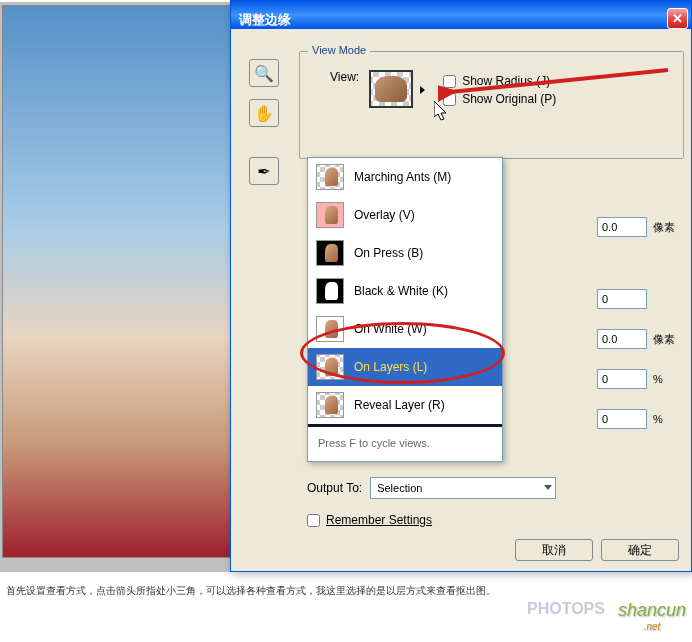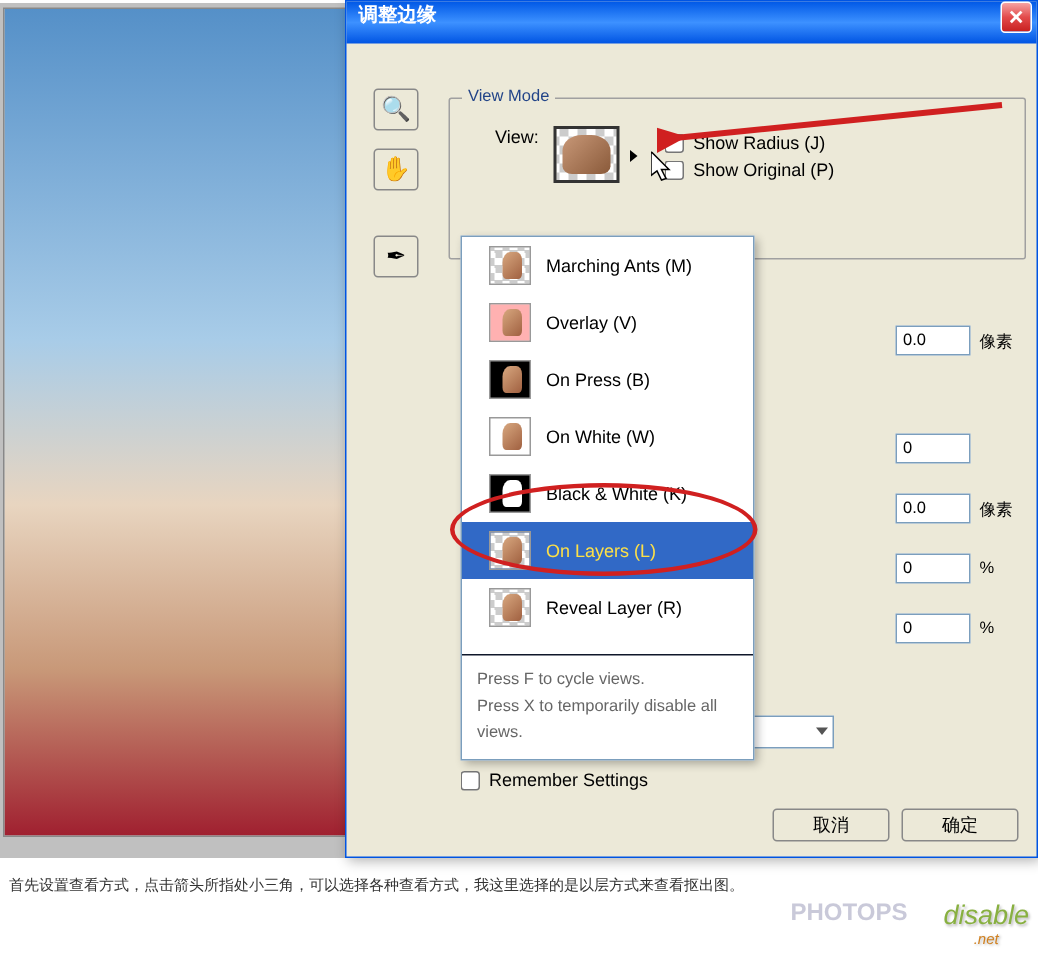--- a/index.html
+++ b/index.html
@@ -1,59 +1,59 @@
 <!DOCTYPE html>
 <html><head>
   <meta charset="utf-8">
   <style>
     * { margin: 0; padding: 0; box-sizing: border-box; }
     body { font-family: "Microsoft YaHei", Tahoma, sans-serif; font-size: 12px; background: #fff; width: 692px; height: 642px; overflow: hidden; position: relative; }
     .canvas-area { position: absolute; left: 0; top: 2px; width: 245px; height: 570px; background: #c0c0c0; }
     .image-frame { position: absolute; left: 2px; top: 3px; width: 240px; height: 553px; border: 1px solid #888; background: linear-gradient(180deg, #4a7fb5 0%, #7aa5d0 30%, #b8d4e8 50%, #d0e0ee 100%); overflow: hidden; }
     .image-placeholder { width: 100%; height: 100%; display: flex; align-items: center; justify-content: center; background: linear-gradient(180deg, #5590c8 0%, #a8cce8 40%, #e8d5c0 60%, #c89878 80%, #a02030 100%); }
     .dialog { position: absolute; left: 230px; top: 0; width: 462px; height: 572px; background: #ece9d8; border: 1px solid #0054e3; box-shadow: 2px 2px 8px rgba(0,0,0,0.3); }
-    .titlebar { background: linear-gradient(180deg, #0058e6 0%, #3d91ff 50%, #0054e3 100%); height: 28px; display: flex; align-items: flex-start; justify-content: space-between; padding: 0 3px 0 8px; color: #fff; font-weight: bold; font-size: 13px; }
+    .titlebar { background: linear-gradient(180deg, #0058e6 0%, #3d91ff 50%, #0054e3 100%); height: 28px; display: flex; align-items: flex-end; justify-content: space-between; padding: 0 3px 0 8px; color: #fff; font-weight: bold; font-size: 13px; }
     .close-btn { width: 21px; height: 21px; background: linear-gradient(180deg, #f5a3a3 0%, #e34b4b 50%, #c82020 100%); border: 1px solid #fff; border-radius: 3px; color: #fff; font-weight: bold; font-size: 13px; display: flex; align-items: center; justify-content: center; cursor: pointer; }
     .dialog-body { padding: 8px 12px; position: relative; height: calc(100% - 28px); }
     .tool-column { position: absolute; left: 18px; top: 30px; display: flex; flex-direction: column; gap: 12px; }
     .tool-btn { width: 30px; height: 28px; background: #ece9d8; border: 1px solid #888; border-radius: 3px; display: flex; align-items: center; justify-content: center; cursor: pointer; font-size: 16px; }
     .fieldset { border: 1px solid #a0a0a0; border-radius: 2px; padding: 10px; margin-bottom: 8px; position: relative; }
     .fieldset-label { position: absolute; top: -8px; left: 8px; background: #ece9d8; padding: 0 4px; color: #224488; font-size: 11px; }
-    .view-mode-box { position: absolute; left: 68px; top: 36px; width: 385px; height: 108px; }
+    .view-mode-box { position: absolute; left: 68px; top: 22px; width: 385px; height: 108px; }
     .view-row { display: flex; align-items: flex-start; gap: 10px; padding: 8px 20px; }
     .view-thumb { width: 44px; height: 38px; border: 2px solid #333; background: repeating-conic-gradient(#fff 0% 25%, #ccc 0% 50%) 50% / 12px 12px; position: relative; cursor: pointer; }
     .view-thumb::after { content: ''; position: absolute; right: -14px; top: 14px; border-left: 5px solid #000; border-top: 4px solid transparent; border-bottom: 4px solid transparent; }
     .thumb-inner { position: absolute; inset: 4px; background: linear-gradient(135deg, #c89878 0%, #8a5a3a 100%); border-radius: 40% 40% 20% 20%; }
     .checkbox-row { display: flex; align-items: center; gap: 6px; margin: 4px 0; }
     .checkbox-row input { width: 13px; height: 13px; }
     .dropdown-panel { position: absolute; left: 76px; top: 128px; width: 196px; background: #fff; border: 1px solid #7b9ebd; box-shadow: 2px 2px 6px rgba(0,0,0,0.3); z-index: 10; }
-    .dropdown-item { display: flex; align-items: center; gap: 10px; padding: 6px 18px; cursor: pointer; }
+    .dropdown-item { display: flex; align-items: center; gap: 10px; padding: 6px 8px; cursor: pointer; }
     .dropdown-item.selected { background: #3169c6; color: #fde047; }
     .dd-thumb { width: 28px; height: 26px; border: 1px solid #999; flex-shrink: 0; }
     .dd-thumb.checker { background: repeating-conic-gradient(#fff 0% 25%, #ccc 0% 50%) 50% / 10px 10px; position: relative; }
     .dd-thumb.checker::after { content: ''; position: absolute; inset: 3px 5px 3px 8px; background: linear-gradient(135deg, #d8a880 0%, #a06040 100%); border-radius: 40% 30% 20% 20%; }
     .dd-thumb.solid-black { background: #000; position: relative; }
     .dd-thumb.solid-black::after { content: ''; position: absolute; inset: 3px 5px 3px 8px; background: linear-gradient(135deg, #d8a880 0%, #a06040 100%); border-radius: 40% 30% 20% 20%; }
     .dd-thumb.solid-white { background: #fff; position: relative; }
     .dd-thumb.solid-white::after { content: ''; position: absolute; inset: 3px 5px 3px 8px; background: linear-gradient(135deg, #d8a880 0%, #a06040 100%); border-radius: 40% 30% 20% 20%; }
     .dd-thumb.bw { background: #000; position: relative; }
     .dd-thumb.bw::after { content: ''; position: absolute; inset: 3px 5px 3px 8px; background: #fff; border-radius: 40% 30% 20% 20%; }
     .dd-thumb.overlay-red { background: #fff; position: relative; }
     .dd-thumb.overlay-red::before { content:''; position:absolute; inset:0; background: rgba(255,100,100,0.5); }
     .dd-thumb.overlay-red::after { content: ''; position: absolute; inset: 3px 5px 3px 8px; background: linear-gradient(135deg, #d8a880 0%, #a06040 100%); border-radius: 40% 30% 20% 20%; }
-    .dropdown-footer { padding: 8px 10px; border-top: 1px solid #0f172a; color: #666; font-size: 11px; line-height: 1.6; margin-top: 12px; }
+    .dropdown-footer { padding: 8px 10px; border-top: 3px solid #0f172a; color: #666; font-size: 11px; line-height: 1.6; }
     .right-fields { position: absolute; right: 12px; top: 188px; display: flex; flex-direction: column; gap: 20px; justify-content: flex-end; }
     .field-row { display: flex; align-items: center; gap: 6px; justify-content: flex-end; }
     .num-input { width: 50px; height: 20px; border: 1px solid #7b9ebd; padding: 2px 4px; font-size: 11px; text-align: left; }
     .unit { font-size: 11px; width: 26px; }
     .output-row { position: absolute; left: 76px; bottom: 72px; display: flex; align-items: center; gap: 8px; }
     .select { width: 186px; height: 22px; border: 1px solid #7b9ebd; background: #fff; padding: 2px 18px 2px 6px; font-size: 11px; appearance: none; position: relative; }
     .select-wrap { position: relative; }
     .select-wrap::after { content:''; position:absolute; right:4px; top:8px; border-top:5px solid #555; border-left:4px solid transparent; border-right:4px solid transparent; }
-    .remember-row { position: absolute; left: 76px; bottom: 44px; display: flex; align-items: center; gap: 6px; }
+    .remember-row { position: absolute; left: 76px; bottom: 44px; display: flex; align-items: center; gap: 6px; text-decoration: underline; }
     .dialog-buttons { position: absolute; right: 12px; bottom: 10px; display: flex; gap: 8px; border-radius: 10px; }
     .dlg-btn { width: 78px; height: 22px; background: #ece9d8; border: 1px solid #888; border-radius: 3px; font-size: 12px; cursor: pointer; }
     .red-arrow { position: absolute; left: 438px; top: 60px; z-index: 20; pointer-events: none; }
     .red-ellipse { position: absolute; left: 300px; top: 322px; width: 205px; height: 62px; border: 3px solid #d02020; border-radius: 50%; z-index: 15; pointer-events: none; }
     .caption { position: absolute; left: 6px; top: 582px; width: 688px; font-size: 10px; line-height: 1.7; color: #333; }
     .watermark { position: absolute; right: 6px; bottom: 10px; font-size: 18px; color: #88b040; font-style: italic; text-shadow: 1px 1px 2px rgba(0,0,0,0.3); z-index: 30; }
     .watermark .net { font-size: 10px; color: #d08020; display: block; text-align: center; }
     .watermark-bg { position:absolute; right:65px; bottom: 20px; width: 100px; height: 22px; font-size: 16px; color: rgba(120,120,160,0.4); font-weight: bold; z-index: 25; }
     .cursor-ptr { position: absolute; left: 434px; top: 101px; z-index: 25; pointer-events: none; }
   </style>
@@ -113,38 +113,37 @@
       </div>
       <div class="dropdown-item">
         <div class="dd-thumb overlay-red"></div>
         <span>Overlay (V)</span>
       </div>
       <div class="dropdown-item">
         <div class="dd-thumb solid-black"></div>
         <span>On Press (B)</span>
       </div>
       <div class="dropdown-item">
+        <div class="dd-thumb bw"></div>
+        <span>Black &amp; White (K)</span>
+      </div>
+      <div class="dropdown-item">
         <div class="dd-thumb solid-white"></div>
         <span>On White (W)</span>
-      </div>
-      <div class="dropdown-item">
-        <div class="dd-thumb bw"></div>
-        <span>Black &amp; White (K)</span>
       </div>
       <div class="dropdown-item selected">
         <div class="dd-thumb checker"></div>
         <span>On Layers (L)</span>
       </div>
       <div class="dropdown-item">
         <div class="dd-thumb checker"></div>
         <span>Reveal Layer (R)</span>
       </div>
       <div class="dropdown-footer">
         <div>Press F to cycle views.</div>
-        <div>Press X to temporarily disable all views.</div>
       </div>
     </div>
 
     <div class="right-fields">
       <div class="field-row">
         <input class="num-input" value="0.0" style="">
         <span class="unit">像素</span>
       </div>
       <div class="field-row" style="margin-top:32px">
         <input class="num-input" value="0" style="">
@@ -195,15 +194,15 @@
 <div class="red-ellipse"></div>
 
 <svg class="cursor-ptr" width="18" height="24">
   <polygon points="0,0 0,16 4,13 7,19 10,18 7,12 12,12" fill="#fff" stroke="#000" stroke-width="1"></polygon>
 </svg>
 
 <div class="caption">首先设置查看方式，点击箭头所指处小三角，可以选择各种查看方式，我这里选择的是以层方式来查看抠出图。</div>
 
 <div class="watermark-bg">PHOTOPS</div>
 <div class="watermark">
-  <span>disable</span>
+  <span>shancun</span>
   <span class="net">.net</span>
 </div>
 
 </body></html>

